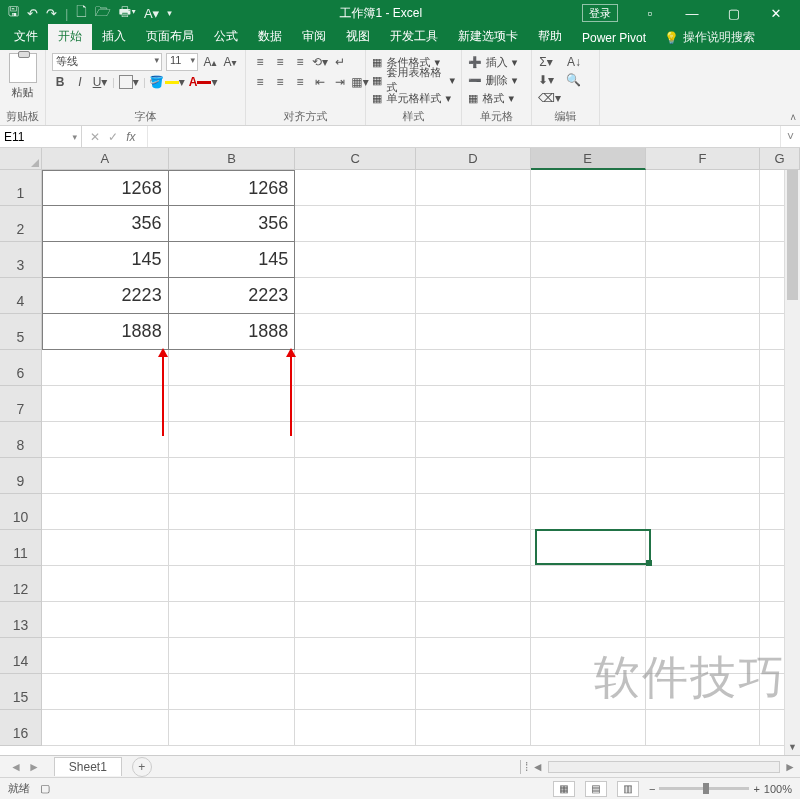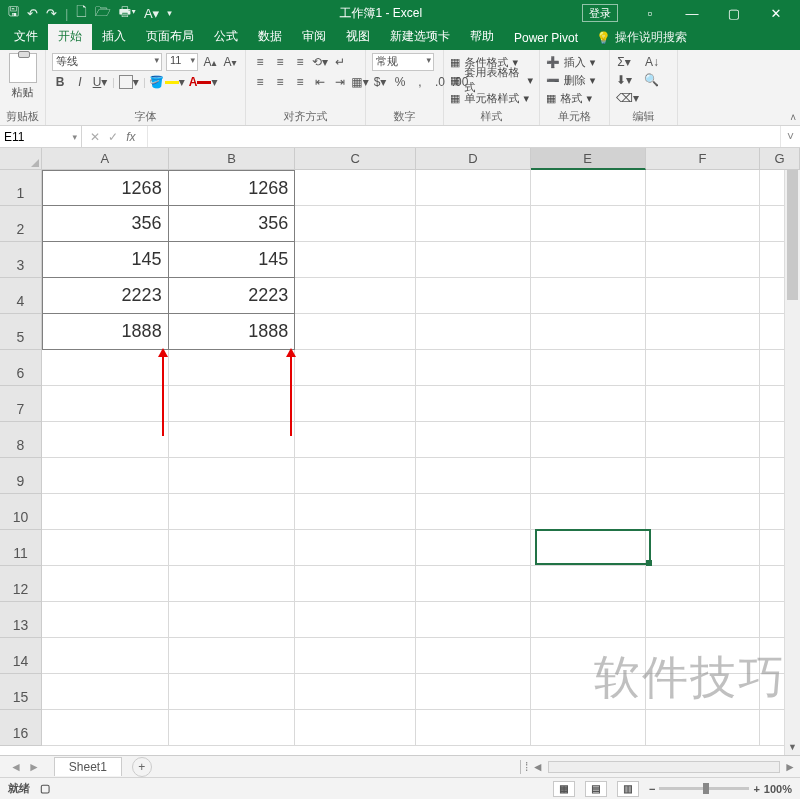--- a/index.html
+++ b/index.html
@@ -72,21 +72,21 @@
 
 
 .sheettabs { height: 22px; border-top: 1px solid #ccc; background: #f3f3f3; display: flex; align-items: center; font-size: 12px; color:#555;}
 .sheettabs .navbtns { display:flex; gap:6px; padding:0 10px; color:#999;}
 .sheettabs .stab { background:#fff; border:1px solid #ccc; border-bottom:none; padding:2px 14px; margin-left:4px;}
 .sheettabs .add { width:20px; height:20px; border:1px solid #ccc; border-radius:50%; display:flex; align-items:center; justify-content:center; margin-left:10px; font-size:12px; color:#666;}
 .sheettabs .hsplit { margin-left:auto; width:280px; height:14px; border-left:1px solid #bbb; display:flex; align-items:center;}
 .sheettabs .hsplit .bar{ flex:1; height:12px; border:1px solid #ccc; background:#eee; position:relative;}
 
 
-.statusbar { height: 22px; background: #f3f3f3; border-top:1px solid #d4d4d4; display:flex; align-items:center; font-size:11px; color:#555; padding:0 8px; gap:10px;font-weight:bold;}
+.statusbar { height: 22px; background: #f3f3f3; border-top:1px solid #d4d4d4; display:flex; align-items:center; font-size:11px; color:#555; padding:0 8px; gap:10px;}
 .statusbar .spacer{flex:1;}
 .statusbar .vbtn{ width:22px; height:16px; border:1px solid #c8c8c8; display:flex; align-items:center; justify-content:center; font-size:10px; background:#fff;}
 .statusbar .zoom { display:flex; align-items:center; gap:4px;}
 .statusbar .slider{ width:90px; height:3px; background:#c8c8c8; position:relative;}
 .statusbar .slider::before{content:""; position:absolute; left:44px; top:-4px; width:6px; height:11px; background:#888;}
 
 .watermark { position:absolute; right:14px; bottom:46px; font-size:46px; color:rgba(140,140,140,.55); font-family:"Microsoft YaHei"; letter-spacing:2px; pointer-events:none;}
 
 .vscroll { position:absolute; right:0; top:22px; bottom:0; width:16px; background:#f0f0f0; border-left:1px solid #dcdcdc;}
 .vscroll .thumb{ position:absolute; top:0; left:2px; right:2px; height:130px; background:#c8c8c8;}
@@ -120,20 +120,21 @@
 
 <div class="menutabs">
   <div class="tab file">文件</div>
   <div class="tab active">开始</div>
   <div class="tab">插入</div>
   <div class="tab">页面布局</div>
   <div class="tab">公式</div>
   <div class="tab">数据</div>
   <div class="tab">审阅</div>
   <div class="tab">视图</div>
+  <div class="tab">开发工具</div>
   <div class="tab">新建选项卡</div>
   <div class="tab">帮助</div>
   <div class="tab">Power Pivot</div>
   <div class="tell">
       <span>💡</span>
       <span>操作说明搜索</span>
     </div>
   <div class="spacer"></div>
 </div>
 
@@ -182,35 +183,20 @@
       <div class="row">
         <span class="btn">≡</span>
         <span class="btn">≡</span>
         <span class="btn">≡</span>
         <span class="btn">⇤</span>
         <span class="btn">⇥</span>
         <span class="btn">▦▾</span>
       </div>
     </div>
     <div class="label">对齐方式</div>
-  </div>
-  <div class="group" style="width:78px">
-    <div class="rows">
-      <div class="row">
-          <div class="combo" style="width:62px">常规</div>
-        </div>
-      <div class="row">
-        <span class="btn">$▾</span>
-        <span class="btn">%</span>
-        <span class="btn">,</span>
-        <span class="btn">.0</span>
-        <span class="btn">.00</span>
-      </div>
-    </div>
-    <div class="label">数字</div>
   </div>
   <div class="group" style="width:96px">
     <div class="rows" style="gap:0">
       <div class="row">▦ <span>条件格式</span>▾</div>
       <div class="row">▦ <span>套用表格格式</span>▾</div>
       <div class="row">▦ <span>单元格样式</span>▾</div>
     </div>
     <div class="label">样式</div>
   </div>
   <div class="group" style="width:70px">

